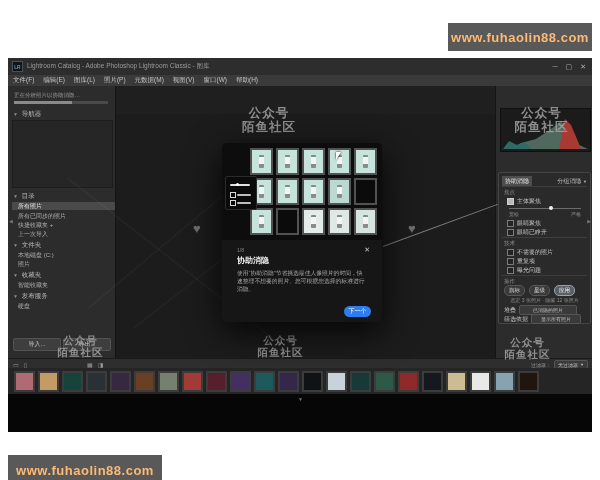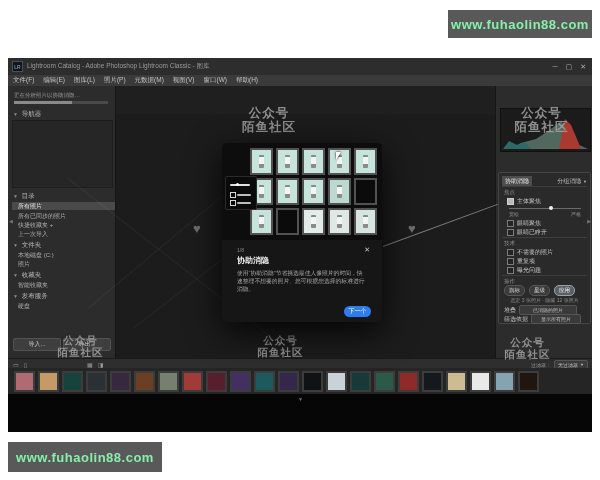--- a/index.html
+++ b/index.html
@@ -1,21 +1,21 @@
 <!DOCTYPE html>
 <html><head>
 <meta charset="utf-8">
 <style>
   html,body{margin:0;padding:0;background:#fff;}
   .stage{position:relative;width:600px;height:480px;background:#ffffff;overflow:hidden;
          font-family:"Liberation Sans","DejaVu Sans",sans-serif;-webkit-font-smoothing:antialiased;}
 
   
-  .badge{position:absolute;background:#595959;color:#86efac;font-weight:bold;font-size:13px;
-         display:flex;align-items:center;justify-content:center;letter-spacing:.5px;}
+  .badge{position:absolute;background:#595959;color:#fdba74;font-weight:bold;font-size:13px;
+         display:flex;align-items:center;justify-content:center;letter-spacing:.5px;margin-top:13px;}
   .badge.top{left:448px;top:10px;width:144px;height:28px;}
   .badge.bottom{left:8px;top:442px;width:154px;height:30px;}
 
   
   .screen{position:absolute;left:8px;top:58px;width:584px;height:374px;background:#060606;overflow:hidden;}
 
   .titlebar{position:absolute;left:0;top:0;width:584px;height:17px;background:#2d2d2d;display:flex;align-items:center;}
   .lr-logo{width:9px;height:9px;background:#10151c;color:#9ab2c8;font-size:5px;margin:0 4px 0 4px;
            display:flex;align-items:center;justify-content:center;border:1px solid #45525e;}
   .win-title{font-size:6.5px;color:#9a9a9a;white-space:nowrap;}

